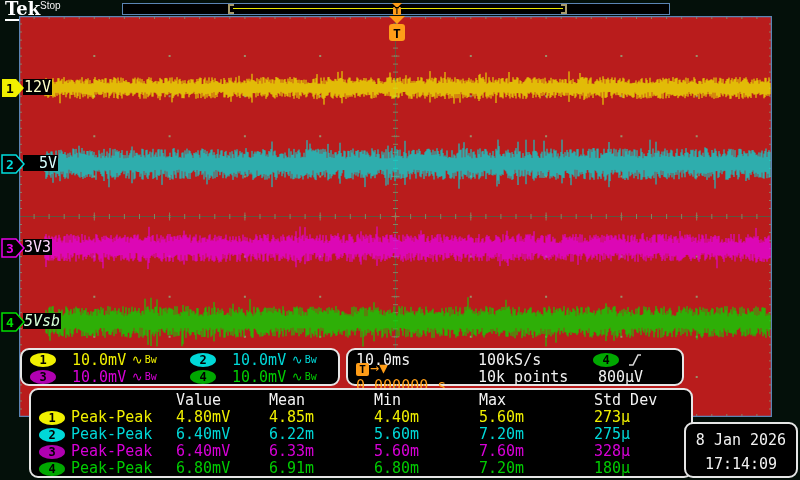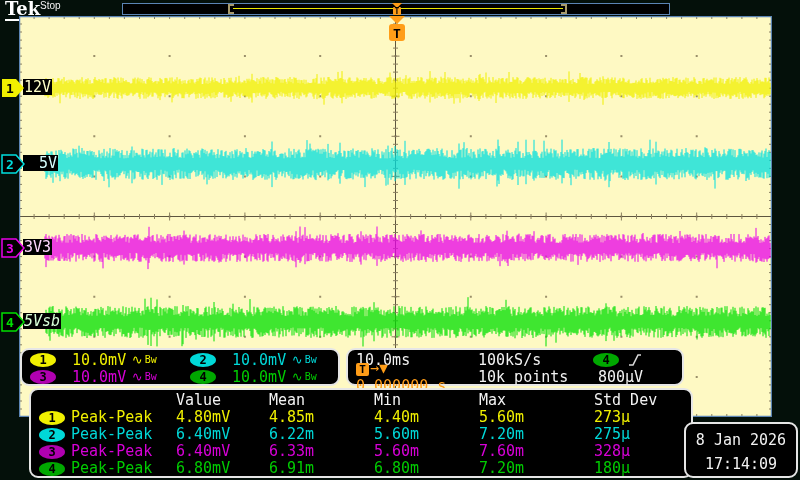--- a/index.html
+++ b/index.html
@@ -13,21 +13,21 @@
         font-family:Liberation Sans, sans-serif;}
   
   .topbar{position:absolute;left:122px;top:3px;width:546px;height:10px;
           border:1px solid #5b84b4;background:#000;}
   .rec-line{position:absolute;left:110px;top:4px;width:330px;height:1px;background:#e8e800;}
   .brk{position:absolute;top:0px;width:4px;height:6px;border:2px solid #a89a6a;}
   .brk.l{left:105px;border-right:none;}
   .brk.r{left:438px;border-left:none;}
   .minitrig{position:absolute;left:267px;top:-1px;}
   
-  .grat{position:absolute;left:19px;top:16px;width:753px;height:401px;background:#fef9c3;}
+  .grat{position:absolute;left:19px;top:16px;width:753px;height:401px;background:#b91c1c;}
   .grat svg{position:absolute;left:0;top:0;}
   .ch-label{position:absolute;font-size:15px;line-height:16px;background:#000;padding:0 1px;z-index:3;}
   .ch-marker{position:absolute;left:1px;z-index:4;}
   .trigflag{position:absolute;left:386px;top:16px;z-index:5;}
   
   .panel{position:absolute;background:#000;border:2px solid #e6e6e6;border-radius:9px;
          box-sizing:border-box;z-index:6;}
   .ch-box{left:20px;top:348px;width:320px;height:38px;padding-top:1px;}
   .tb-box{left:346px;top:348px;width:338px;height:38px;padding-top:1px;}
   .meas-box{left:29px;top:388px;width:664px;height:90px;padding-top:2px;}

